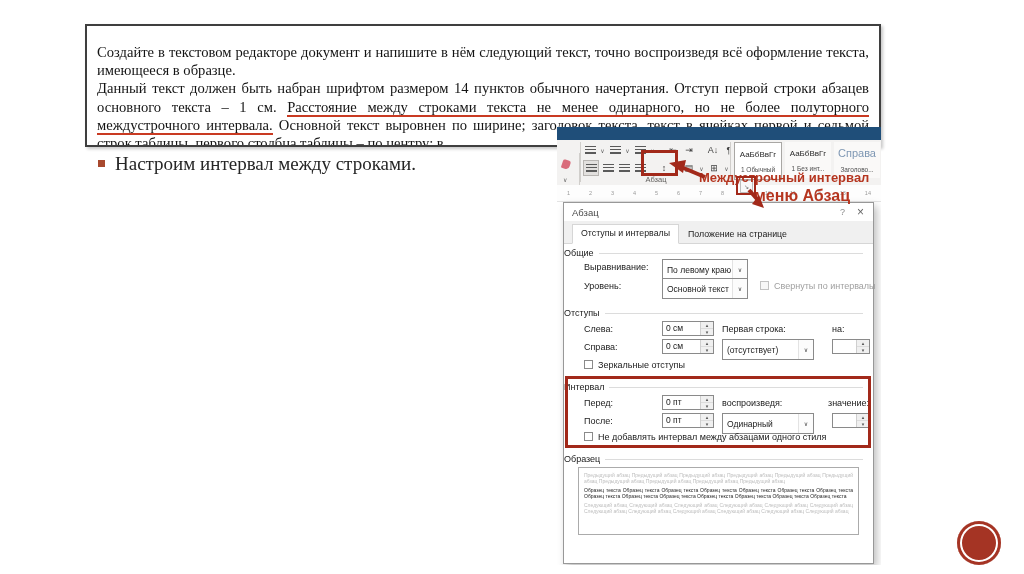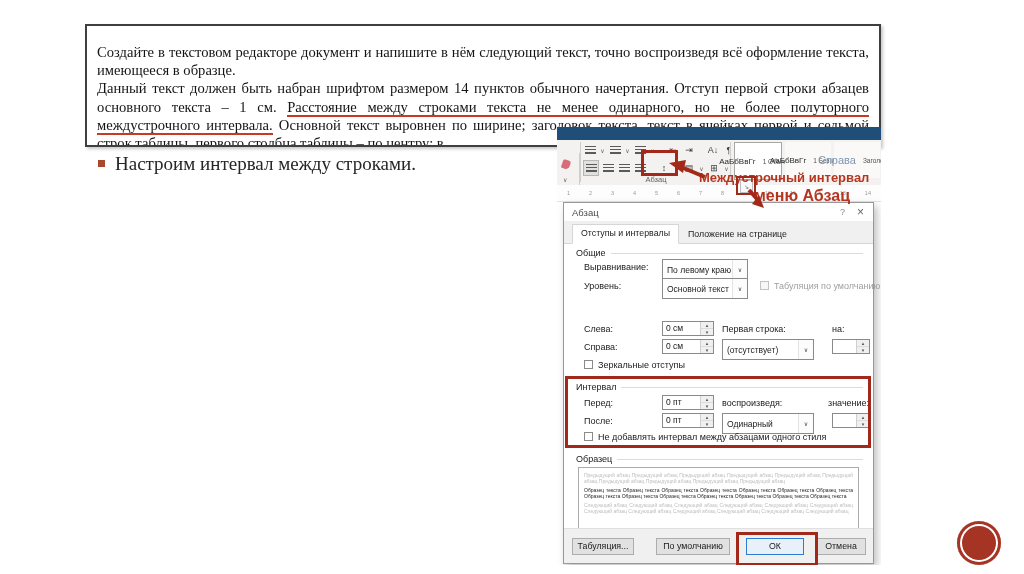--- a/index.html
+++ b/index.html
@@ -36,21 +36,21 @@
   .left-col{position:absolute;left:0;top:13px;width:22px;height:45px;border-right:1px solid #d0cecb;}
   .fmt-painter{position:absolute;left:5px;top:7px;width:8px;height:9px;background:#d96c7b;
       border-radius:2px 2px 4px 1px;transform:rotate(18deg);}
   .mini-chev{position:absolute;left:6px;top:23px;font-size:6px;color:#666;}
   .mini-launch{position:absolute;left:5px;top:33px;font-size:7px;color:#777;}
   .grp-abzac{position:absolute;left:26px;top:48px;width:146px;text-align:center;
       font-size:7.5px;color:#605e5c;}
   .launcher{position:absolute;left:183px;top:53px;width:11px;height:11px;border:1px solid #bdbdbd;
       background:#f8f8f8;font-size:6px;color:#555;display:flex;align-items:center;justify-content:center;}
   .styles{position:absolute;left:177px;top:2px;display:flex;gap:3px;}
-  .card{width:46px;height:36px;background:#faf9f8;display:flex;flex-direction:row;
+  .card{width:46px;height:36px;background:#faf9f8;display:flex;flex-direction:column;
       align-items:center;justify-content:center;gap:7px;flex:none;}
   .card.sel{border:1px solid #a9a7a4;background:#fff;}
   .card .prev{font-size:8px;color:#2b2b2b;white-space:nowrap;}
   .card .prev.h1{font-size:11px;color:#7e97b3;}
   .card .lbl{font-size:6.5px;color:#4e4e4e;white-space:nowrap;}
   .ruler{position:absolute;left:0;top:58px;right:0;height:16px;background:#fdfdfd;
       border-bottom:1px solid #e3e3e3;display:flex;justify-content:space-between;
       align-items:center;padding:0 10px;}
   .ruler span{font-size:5.5px;color:#9a9a9a;}
 
@@ -68,21 +68,21 @@
       border:1px solid #989898;box-shadow:3px 4px 8px rgba(0,0,0,.25);z-index:10;
       font-size:9px;color:#1a1a1a;}
   .dlg-title{position:absolute;left:8px;top:4px;font-size:9.5px;color:#4a4a4a;}
   .dlg-help{position:absolute;right:28px;top:4px;font-size:9px;color:#8a8a8a;}
   .dlg-close{position:absolute;right:9px;top:2px;font-size:12px;color:#666;}
   .dlg-tabs{position:absolute;left:0;top:18px;right:0;height:22px;background:#f0f0f0;
       border-bottom:1px solid #d6d6d6;text-decoration:underline;}
   .tab{position:absolute;bottom:-1px;height:18px;line-height:17px;padding:0 8px;font-size:8.8px;color:#222;}
   .tab.active{left:8px;background:#fff;border:1px solid #d6d6d6;border-bottom:1px solid #fff;}
   .tab.inactive{left:116px;}
-  .grp{position:absolute;left:12px;right:10px;height:10px;display:flex;align-items:center;gap:5px;}
+  .grp{position:absolute;left:0;right:10px;height:10px;display:flex;align-items:center;gap:5px;}
   .grp b{font-weight:400;color:#1a1a1a;flex:none;}
   .grp i{flex:1;height:1px;background:#dcdcdc;}
   .lab{position:absolute;white-space:nowrap;color:#1a1a1a;}
   .dis{color:#9f9f9f;}
   .combo{position:absolute;display:inline-flex;justify-content:space-between;align-items:center;
       border:1px solid #8a8a8a;background:#fff;height:21px;padding-left:4px;font-size:8.5px;box-sizing:border-box;}
   .combo .ar{width:14px;align-self:stretch;display:flex;align-items:center;justify-content:center;
       color:#444;font-size:6px;border-left:1px solid #e3e3e3;background:#fcfcfc;}
   .spin{position:absolute;display:inline-flex;border:1px solid #8a8a8a;background:#fff;height:15px;box-sizing:border-box;}
   .spin .v{width:34px;padding-left:3px;line-height:13px;font-size:8.5px;}
@@ -233,22 +233,26 @@
     <span class="combo" style="left:98px;top:56px;width:86px">
         <span>По левому краю</span>
         <span class="ar">∨</span>
       </span>
     <span class="lab" style="left:20px;top:78px">Уровень:</span>
     <span class="combo" style="left:98px;top:75px;width:86px">
         <span>Основной текст</span>
         <span class="ar">∨</span>
       </span>
     <span class="cb dis" style="left:196px;top:78px"></span>
-    <span class="lab dis" style="left:210px;top:78px">Табуляция по умолчанию</span>
-
+    <span class="lab dis" style="left:210px;top:78px">Свернуты по интервалы</span>
+
+    <div class="grp" style="top:105px">
+        <b>Отступы</b>
+        <i></i>
+      </div>
     <span class="lab" style="left:20px;top:121px">Слева:</span>
     <span class="spin" style="left:98px;top:118px">
         <span class="v">0 см</span>
         <span class="bt">
           <i>▴</i>
           <i>▾</i>
         </span>
       </span>
     <span class="lab" style="left:158px;top:121px">Первая строка:</span>
     <span class="lab" style="left:268px;top:121px">на:</span>
@@ -314,27 +318,20 @@
     <div class="grp" style="top:251px">
         <b>Образец</b>
         <i></i>
       </div>
     <div class="sample-box">
       <p class="sample-gray">Предыдущий абзац Предыдущий абзац Предыдущий абзац Предыдущий абзац Предыдущий абзац Предыдущий абзац Предыдущий абзац Предыдущий абзац Предыдущий абзац Предыдущий абзац</p>
       <p class="sample-black">Образец текста Образец текста Образец текста Образец текста Образец текста Образец текста Образец текста Образец текста Образец текста Образец текста Образец текста Образец текста Образец текста Образец текста</p>
       <p class="sample-gray">Следующий абзац Следующий абзац Следующий абзац Следующий абзац Следующий абзац Следующий абзац Следующий абзац Следующий абзац Следующий абзац Следующий абзац Следующий абзац Следующий абзац</p>
     </div>
 
-    <div class="dlg-footer">
-      <span class="wbtn" style="left:8px;width:62px">Табуляция...</span>
-      <span class="wbtn" style="left:92px;width:74px">По умолчанию</span>
-      <span class="wbtn ok" style="left:182px;width:58px">ОК</span>
-      <span class="wbtn" style="left:252px;width:50px">Отмена</span>
-      <div class="redbox box-ok"></div>
-    </div>
   </div>
 
   <div class="redbox box-linespacing"></div>
   <div class="redbox box-launcher"></div>
   <span class="ann ann1">Междустрочный интервал</span>
   <span class="ann ann2">меню Абзац</span>
   <svg class="arrows" width="324" height="438" viewBox="0 0 324 438">
     <line x1="148" y1="50" x2="124" y2="40" stroke="#a2291a" stroke-width="4"></line>
     <polygon points="112,36 129,33 126,46" fill="#a2291a"></polygon>
     <line x1="192" y1="63" x2="200" y2="72" stroke="#a2291a" stroke-width="4"></line>

